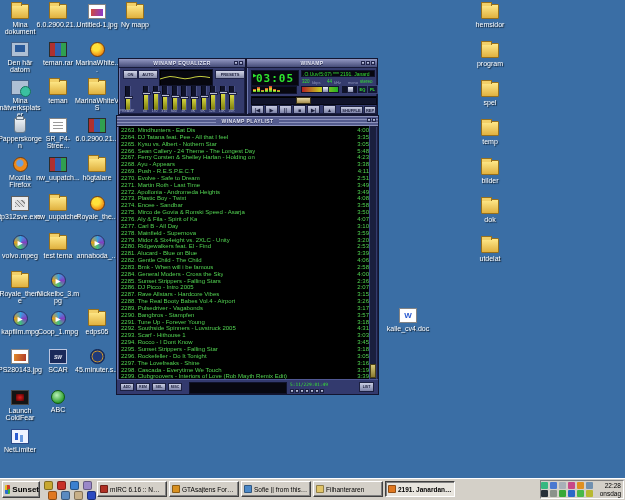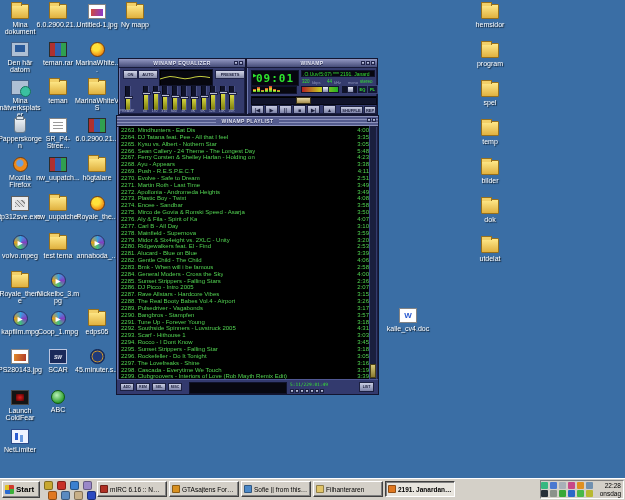--- a/index.html
+++ b/index.html
@@ -373,21 +373,21 @@
 
   <div class="wa-win" style="left:246px;top:58px;width:132px;height:57px">
     <div class="wa-titlebar">
       <span class="wa-title">WINAMP</span>
       <span class="wa-tb-btns">
           <i></i>
           <i></i>
           <i></i>
         </span>
     </div>
-    <div class="wa-time">09:01</div>
+    <div class="wa-time">03:05</div>
     <span class="wa-play-ind">▶</span>
     <div class="wa-marquee">.O.Uuv(5:07) *** 2191. Janard</div>
     <span class="wa-small" style="left:55px;top:20px">320</span>
     <span class="wa-dimlbl" style="left:65px;top:20.5px">kbps</span>
     <span class="wa-small" style="left:80px;top:20px">44</span>
     <span class="wa-dimlbl" style="left:87px;top:20.5px">kHz</span>
     <span class="wa-dimlbl" style="left:101px;top:20.5px">mono</span>
     <span class="wa-small" style="left:113px;top:20px">stereo</span>
     <div class="wa-vis">
         <i style="height:3px"></i>
@@ -600,21 +600,21 @@
           <i></i>
           <i></i>
         </div>
       <div class="pl-list-btn">LIST</div>
     </div>
   </div>
 
   <div class="taskbar">
     <div class="start-btn">
       <span class="start-flag"></span>
-      <span class="start-txt">Start</span>
+      <span class="start-txt">Sunset</span>
     </div>
     <div style="position: absolute; left: 0px; top: -478px;">
         <div class="ql-icon" style="left: 44px; top: 480px; background: rgb(200, 168, 48);"></div>
         <div class="ql-icon" style="left: 57px; top: 480px; background: rgb(200, 48, 40);"></div>
         <div class="ql-icon" style="left: 70px; top: 480px; background: rgb(58, 128, 208);"></div>
         <div class="ql-icon" style="left: 83px; top: 480px; background: rgb(154, 136, 200);"></div>
         <div class="ql-icon" style="left: 48px; top: 490px; background: rgb(224, 120, 32);"></div>
         <div class="ql-icon" style="left: 61px; top: 490px; background: rgb(90, 138, 192);"></div>
         <div class="ql-icon" style="left: 74px; top: 490px; background: rgb(200, 176, 136);"></div>
         <div class="ql-icon" style="left: 87px; top: 490px; background: rgb(42, 74, 192);"></div>

